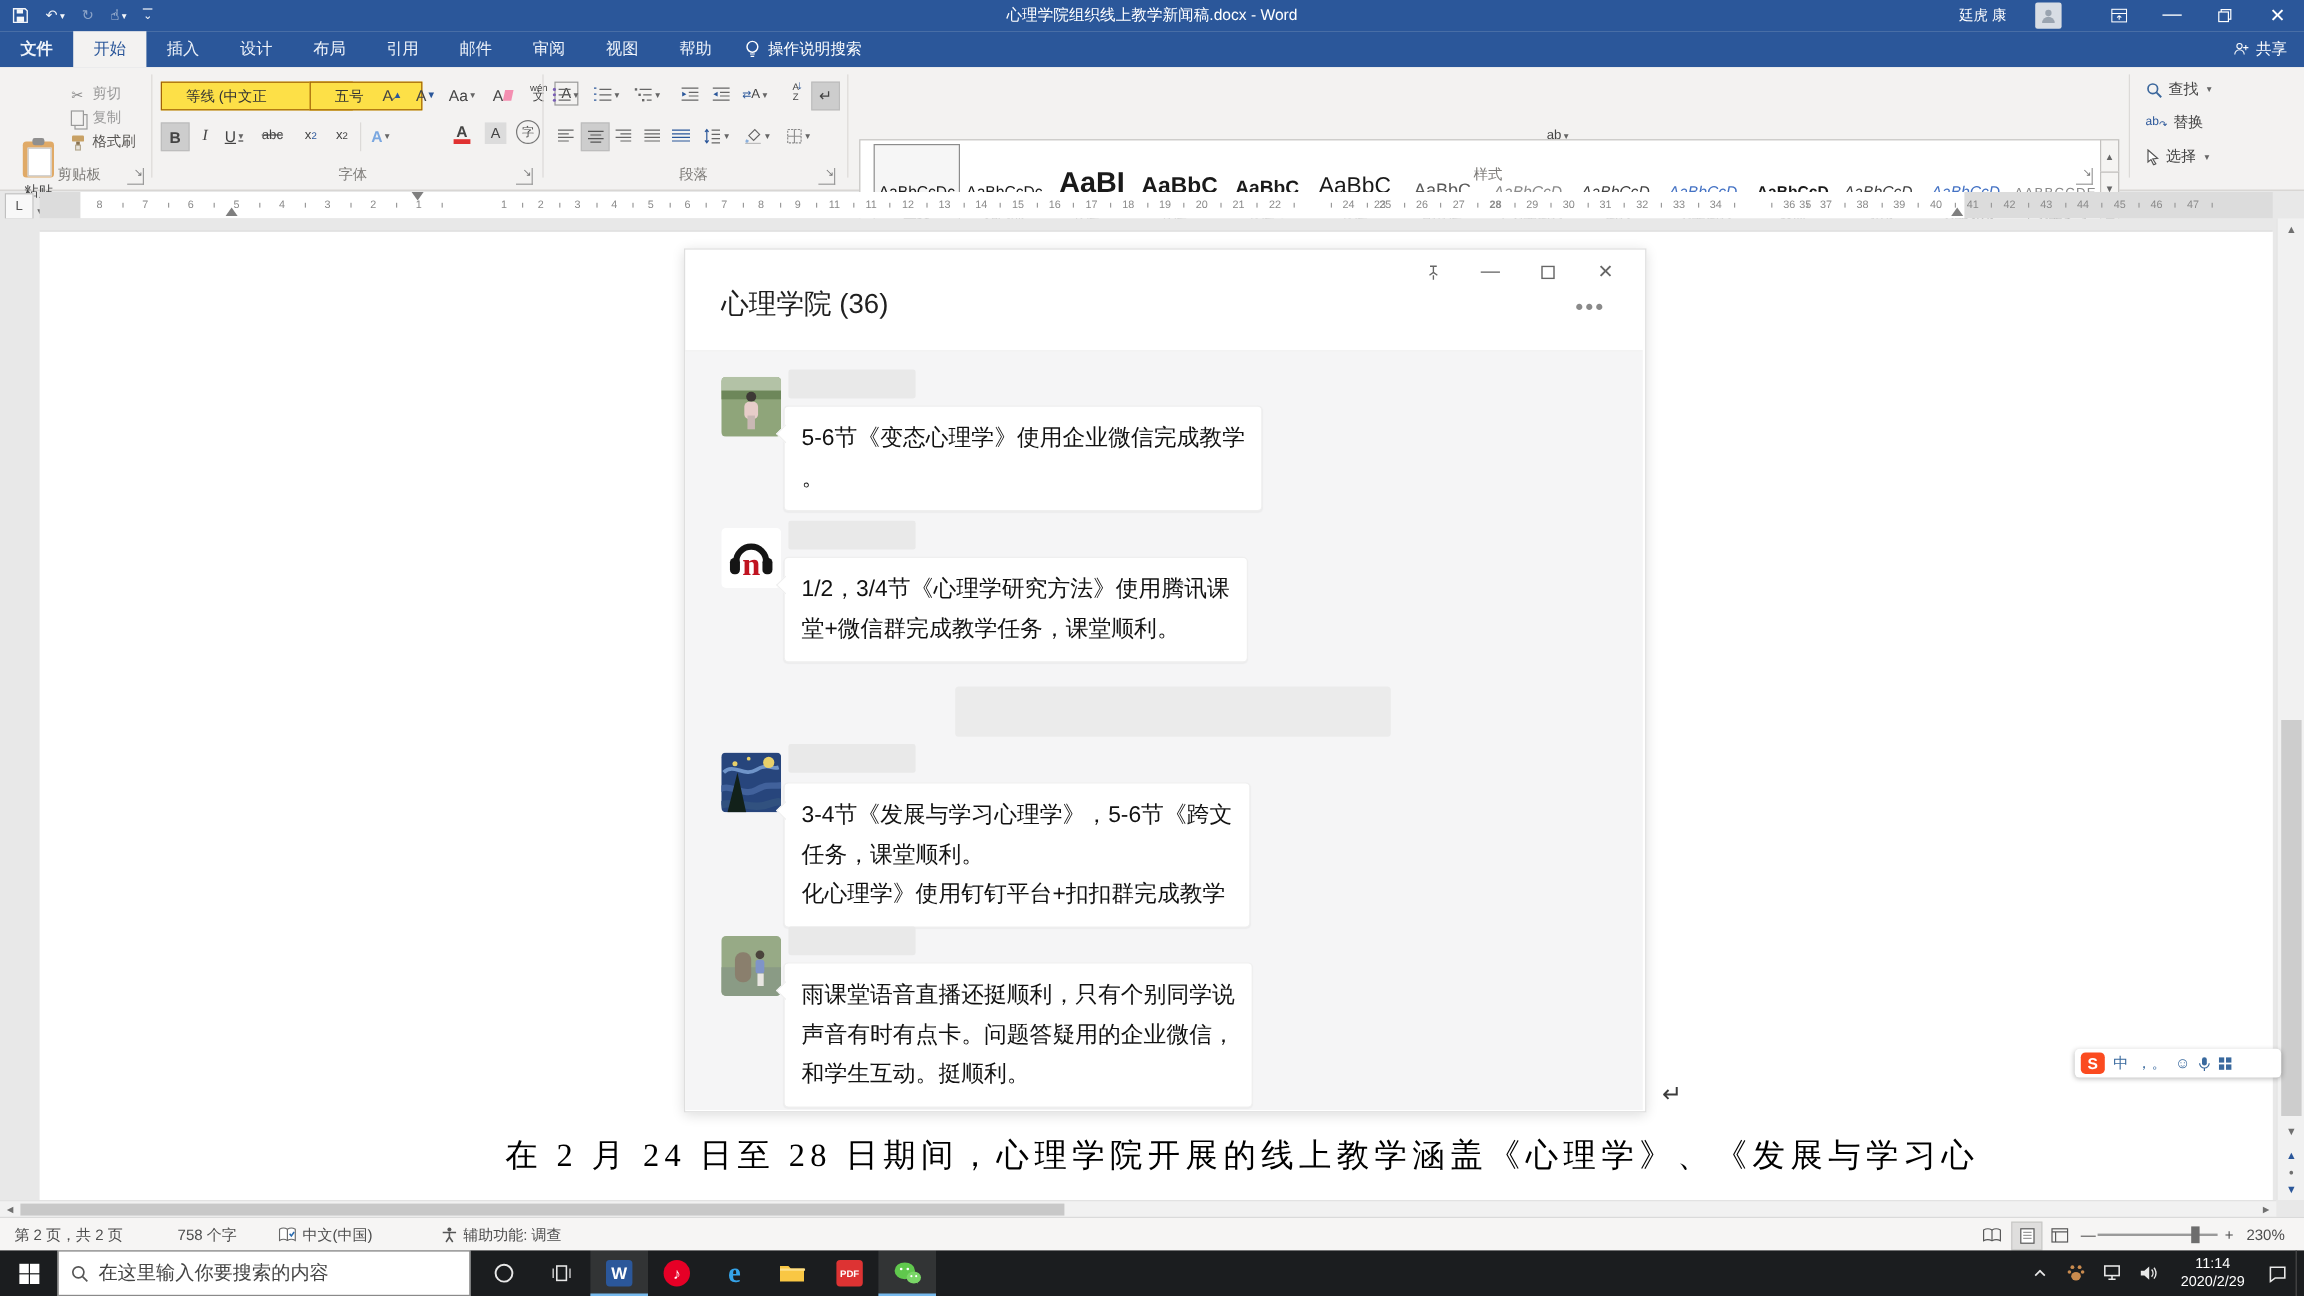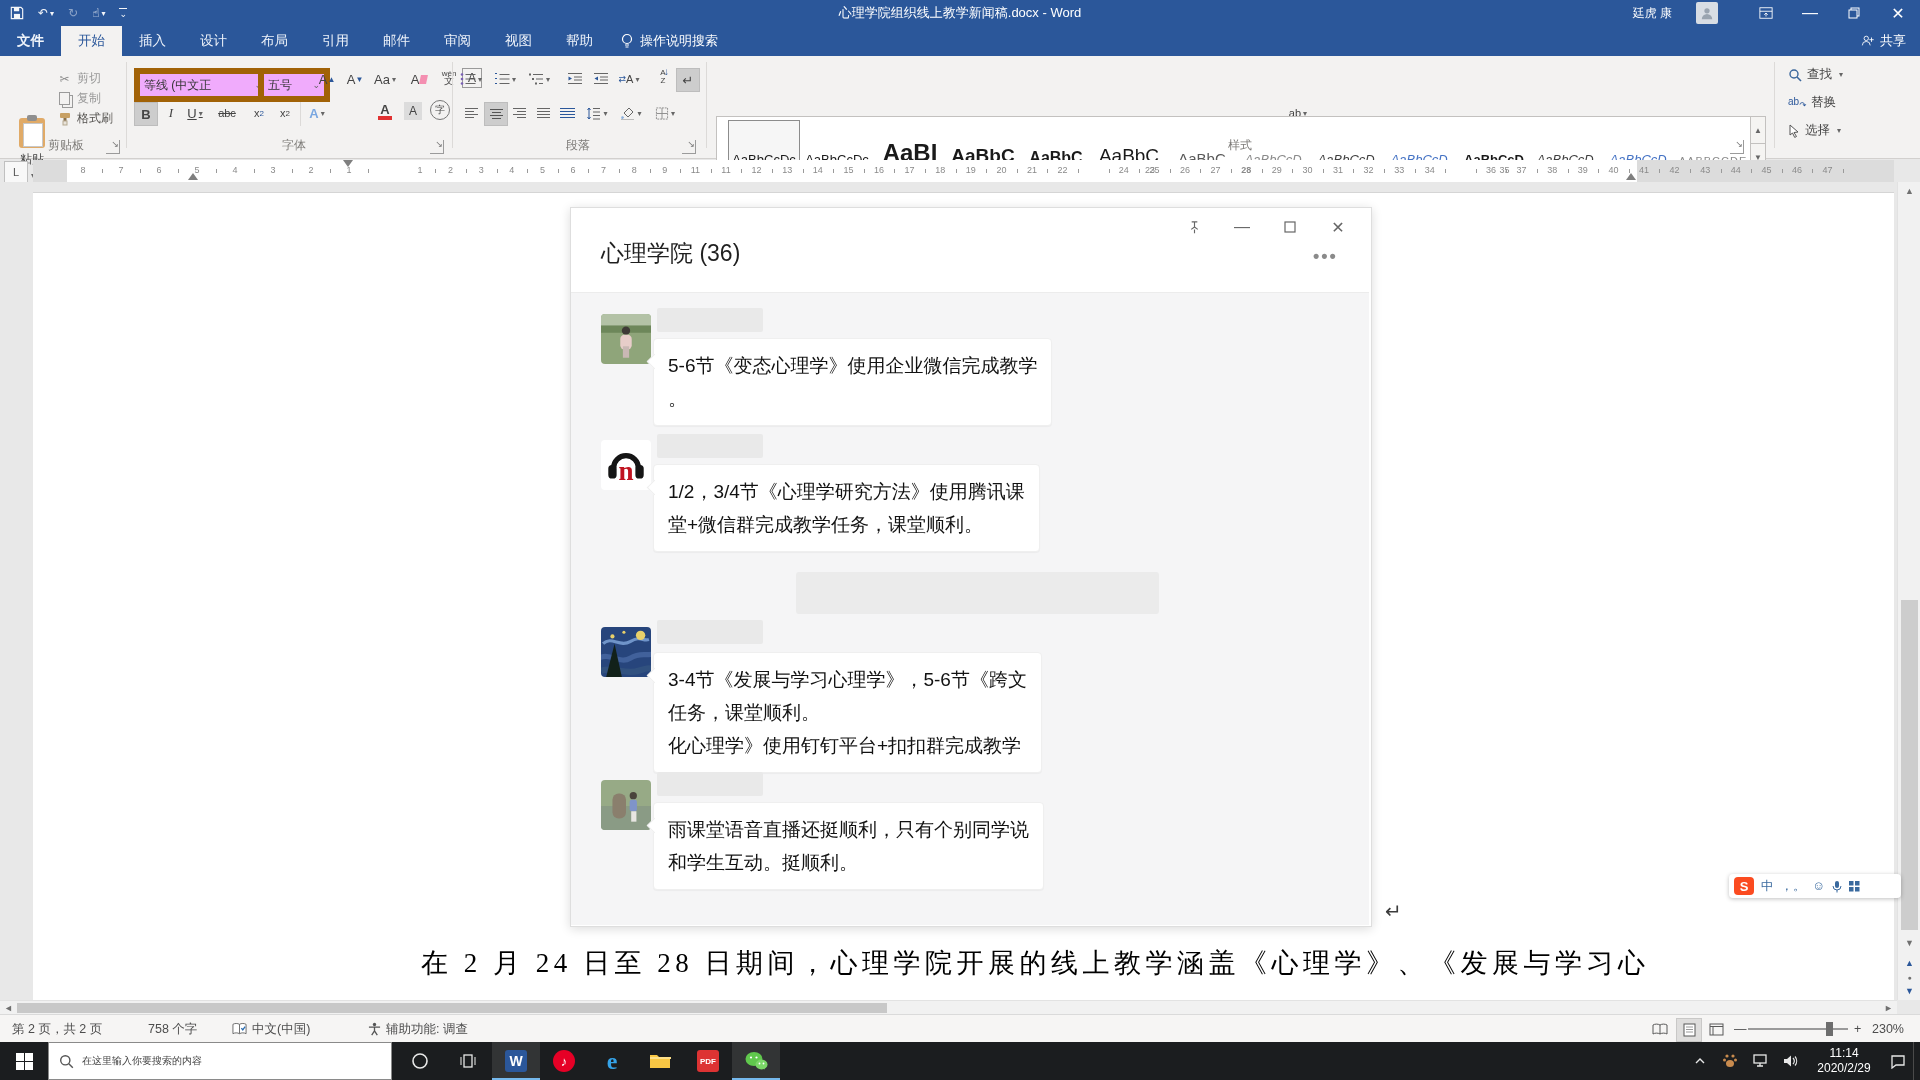--- a/index.html
+++ b/index.html
@@ -28,21 +28,21 @@
   #tellme{display:flex;align-items:center;gap:6px;color:#fff;font-size:13px;padding:0 10px}
   #share-btn{position:absolute;right:14px;top:26px;height:30px;display:flex;align-items:center;gap:5px;color:#fff;font-size:13px}
 
   
   #ribbon{left:0;top:56px;width:1920px;height:102px;background:#f3f2f1;border-bottom:1px solid #d2d0ce}
   .vdiv{position:absolute;top:6px;height:86px;width:1px;background:#dcdad8}
   .grplabel{position:absolute;font-size:12px;color:#7d7b78;bottom:4px;transform:translateX(-50%)}
   .launcher{position:absolute;width:13px;height:13px;border:1px solid #9b9b9b;border-top:none;border-left:none;color:#777;font-size:9px;line-height:9px;text-align:right}
   .sbtn{position:absolute;display:flex;align-items:center;gap:4px;font-size:12px;color:#565451}
   .icon16{width:17px;height:16px;display:inline-flex;align-items:center;justify-content:center}
-  .combo{position:absolute;background:#f0abfc;border:6px solid #a16207;height:22px;display:flex;align-items:center;font-size:12px;color:#333;padding:0 4px;justify-content:space-between}
+  .combo{position:absolute;background:#fde047;border:1px solid #a16207;height:22px;display:flex;align-items:center;font-size:12px;color:#333;padding:0 20px;justify-content:space-between}
   .cArr{color:#666;font-size:9px;margin-left:4px}
   .fbtn{position:absolute;height:22px;min-width:22px;display:flex;align-items:center;justify-content:center;color:#444;font-size:13px}
   .fbtn.pressed{background:#cdcdcd;border:1px solid #bdbdbd}
   .drop{font-size:8px;color:#666;margin-left:2px}
   .underbar{position:relative}
   .underbar i{position:absolute;left:0;right:0;bottom:-2px;height:4px}
   #paste-big{left:10px;top:62px;width:44px;height:76px;display:flex;flex-direction:column;align-items:center;justify-content:flex-start;gap:3px;font-size:12px;color:#444}
   .clipboard-ic{width:26px;height:30px;background:#e0aa67;border-radius:3px;position:relative}
   .clipboard-ic:before{content:"";position:absolute;left:4px;top:5px;width:18px;height:22px;background:#fff;border:1px solid #c8c8c8}
   .clipboard-ic:after{content:"";position:absolute;left:8px;top:-3px;width:10px;height:6px;background:#8f8f8f;border-radius:2px}
@@ -121,21 +121,21 @@
   #zoomtrack{position:absolute;left:1748px;top:13px;width:100px;height:2px;background:#9a9a9a}
   #zoomthumb{position:absolute;left:1826px;top:7px;width:7px;height:14px;background:#6d6d6d}
   .viewic{position:absolute;top:3px;width:24px;height:22px;display:flex;align-items:center;justify-content:center}
   .viewic.on{background:#dfdedd;border:1px solid #c9c8c7}
 
   
   #taskbar{left:0;top:1042px;width:1920px;height:38px;background:#1b1d1f;color:#fff}
   .tbbtn{position:absolute;top:0;width:48px;height:38px;display:flex;align-items:center;justify-content:center}
   .tbbtn.app.active{background:rgba(255,255,255,.10);box-shadow:inset 0 -2px 0 #76b9ed}
   #tb-search{position:absolute;left:48px;top:0;width:344px;height:38px;background:#fff;display:flex;align-items:center;gap:8px;padding:0 10px;box-sizing:border-box;border:1px solid #8a8a8a}
-  #tb-search span{color:#444;font-size:10px}
+  #tb-search span{color:#444;font-size:16px}
   #tray{position:absolute;right:0;top:0;height:38px;display:flex;align-items:center}
   .trayic{width:30px;height:38px;display:flex;align-items:center;justify-content:center}
   #clock{width:78px;text-align:center;font-size:12px;line-height:15px}
   #showdesk{width:6px;height:38px;border-left:1px solid #4a4a4a}
 
   
   #ime{left:1729px;top:874px;width:172px;height:24px;background:#fff;border-radius:4px;
        box-shadow:0 1px 4px rgba(0,0,0,.25);display:flex;align-items:center;gap:7px;padding:0 5px;box-sizing:border-box}
   #ime .slogo{width:20px;height:18px;background:#fb4b20;border-radius:4px;color:#fff;font-weight:bold;font-size:13px;
               display:flex;align-items:center;justify-content:center}
@@ -662,20 +662,21 @@
                 <rect y="25" width="48" height="23" fill="#8a9b85"></rect>
                 <rect x="11" y="13" width="13" height="24" rx="6" fill="#8a7f6d"></rect>
                 <circle cx="31" cy="15" r="3.5" fill="#4a443c"></circle>
                 <rect x="27.5" y="19" width="7" height="11" rx="2" fill="#7f94c9"></rect>
                 <rect x="29" y="30" width="5" height="10" fill="#e8e6e2"></rect>
               </svg>
             </div>
             <div class="name-blur" style="top: 479px;"></div>
             <div class="bubble" style="top: 509px;">
               <div class="bline">雨课堂语音直播还挺顺利，只有个别同学说</div>
+              <div class="bline">声音有时有点卡。问题答疑用的企业微信，</div>
               <div class="bline">和学生互动。挺顺利。</div>
             </div>
           </div>
       </div>
     </div>
 
     <div id="pmark">↵</div>
     <div id="doc-par">在 2 月 24 日至 28 日期间，心理学院开展的线上教学涵盖《心理学》、《发展与学习心</div>
   </div>
 </div>

